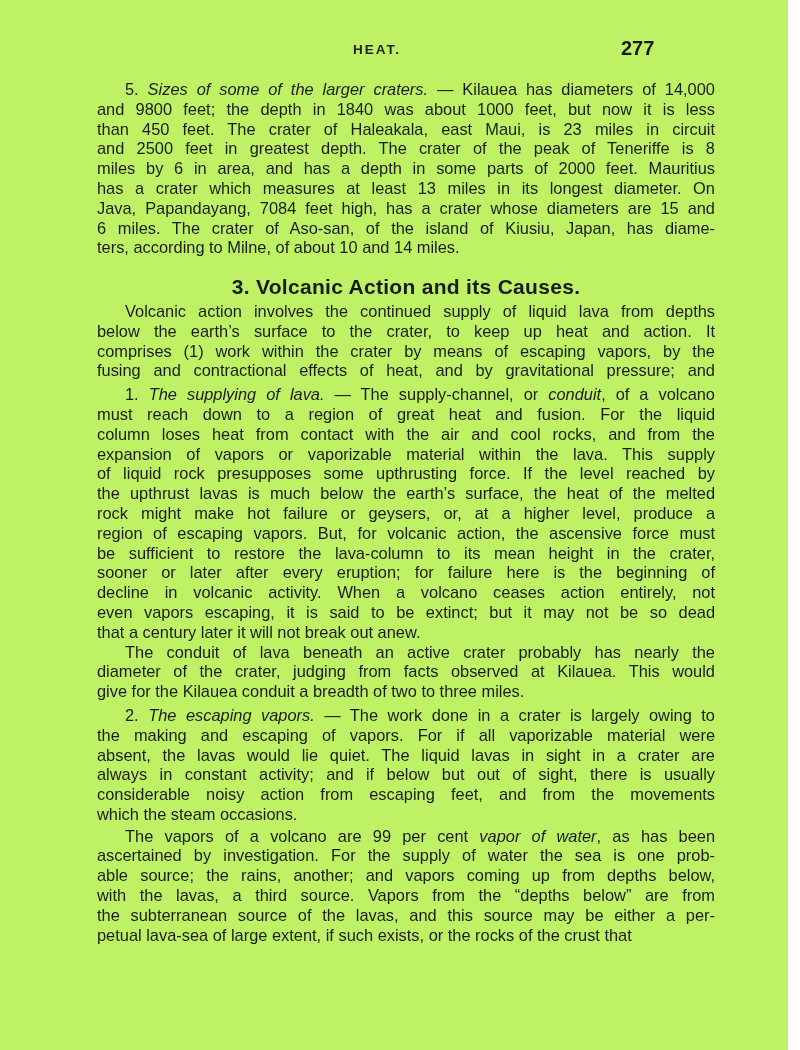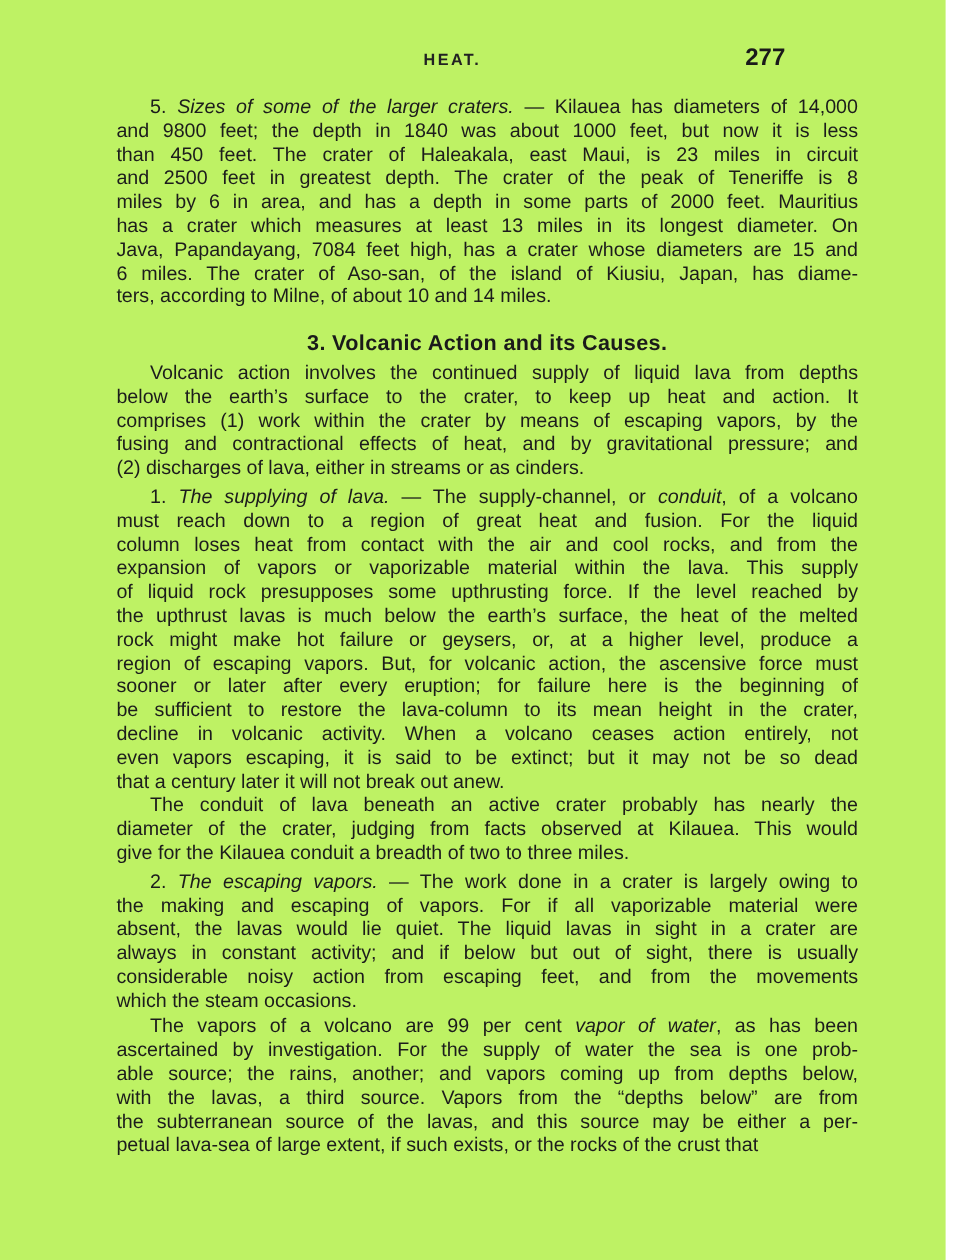--- a/index.html
+++ b/index.html
@@ -59,21 +59,21 @@
   }
   .line.last {
     text-align-last: left;
   }
   .line.indent {
     padding-left: 28px;
   }
   .heading {
     margin-top: 19px;
     margin-bottom: 5px;
-    font-size: 18px;
+    font-size: 21px;
     line-height: 19.8px;
     font-weight: bold;
     text-align: center;
     letter-spacing: 0.3px;
     color: #1a1a1a;
   }
   i { font-style: italic; }
 </style>
 </head>
 <body>
@@ -94,33 +94,32 @@
         <div class="line">Java, Papandayang, 7084 feet high, has a crater whose diameters are 15 and</div>
         <div class="line">6 miles.  The crater of Aso-san, of the island of Kiusiu, Japan, has diame-</div>
         <div class="line last">ters, according to Milne, of about 10 and 14 miles.</div>
       </div>
       <div class="heading">3.  Volcanic Action and its Causes.</div>
       <div class="para">
         <div class="line indent">Volcanic action involves the continued supply of liquid lava from depths</div>
         <div class="line">below the earth’s surface to the crater, to keep up heat and action.  It</div>
         <div class="line">comprises (1) work within the crater by means of escaping vapors, by the</div>
         <div class="line">fusing and contractional effects of heat, and by gravitational pressure; and</div>
-        <div class="line last">(2) discharges of lava, either in streams or as cinders.</div>
       </div>
       <div class="para sp-sm">
         <div class="line indent">1. <i>The supplying of lava.</i> — The supply-channel, or <i>conduit</i>, of a volcano</div>
         <div class="line">must reach down to a region of great heat and fusion.  For the liquid</div>
         <div class="line">column loses heat from contact with the air and cool rocks, and from the</div>
         <div class="line">expansion of vapors or vaporizable material within the lava.  This supply</div>
         <div class="line">of liquid rock presupposes some upthrusting force.  If the level reached by</div>
         <div class="line">the upthrust lavas is much below the earth’s surface, the heat of the melted</div>
         <div class="line">rock might make hot failure or geysers, or, at a higher level, produce a</div>
         <div class="line">region of escaping vapors.  But, for volcanic action, the ascensive force must</div>
+        <div class="line">be sufficient to restore the lava-column to its mean height in the crater,</div>
         <div class="line">sooner or later after every eruption; for failure here is the beginning of</div>
-        <div class="line">be sufficient to restore the lava-column to its mean height in the crater,</div>
         <div class="line">decline in volcanic activity.  When a volcano ceases action entirely, not</div>
         <div class="line">even vapors escaping, it is said to be extinct; but it may not be so dead</div>
         <div class="line last">that a century later it will not break out anew.</div>
       </div>
       <div class="para">
         <div class="line indent">The conduit of lava beneath an active crater probably has nearly the</div>
         <div class="line">diameter of the crater, judging from facts observed at Kilauea.  This would</div>
         <div class="line last">give for the Kilauea conduit a breadth of two to three miles.</div>
       </div>
       <div class="para sp-sm">

